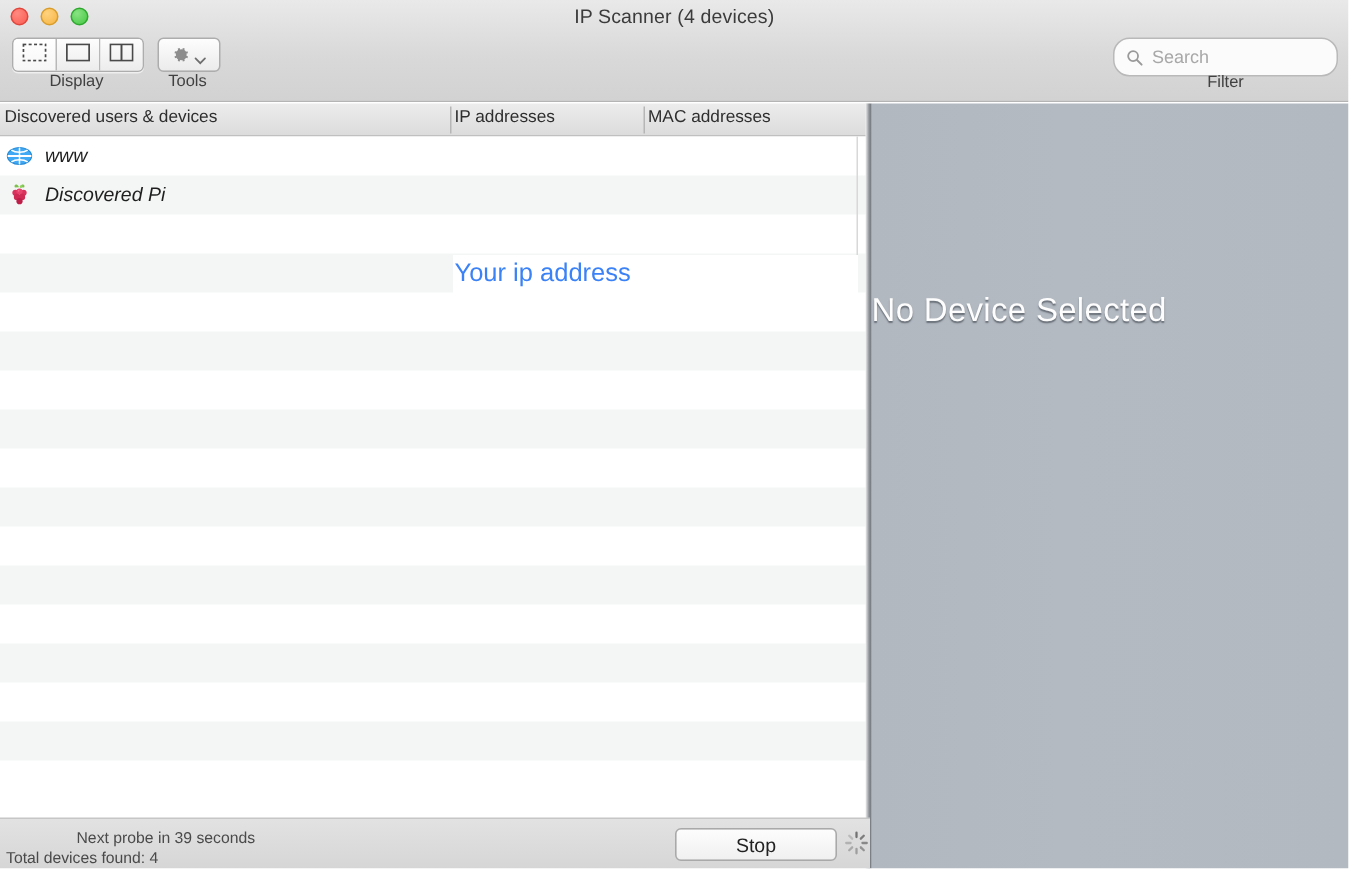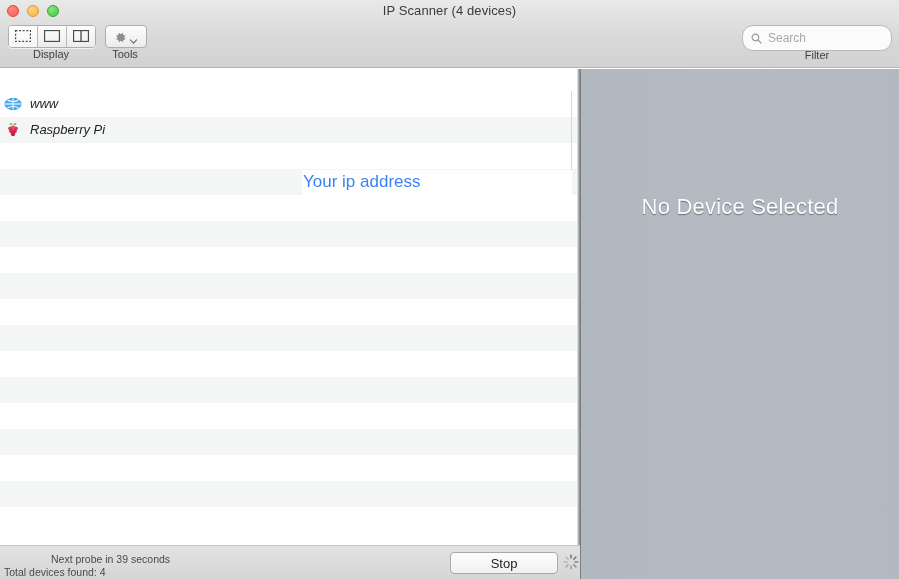--- a/index.html
+++ b/index.html
@@ -239,21 +239,21 @@
   .detail-divider {
     position: absolute;
     left: 577px; top: 69px;
     width: 4px; height: 510px;
     background: linear-gradient(to right, #efefef, #8d9298 60%, #6f747b 100%);
   }
   .detail-text {
     position: absolute;
     left: 0; top: 125px;
     width: 318px;
-    text-align: center;
+    text-align: left;
     font-size: 22px;
     color: #fdfdfd;
     text-shadow: 0 1px 1px rgba(90,96,104,0.85);
     letter-spacing: 0.2px;
   }
 
   
   .statusbar {
     position: absolute;
     left: 0; top: 545px;
@@ -353,20 +353,27 @@
         <svg width="11" height="11" viewBox="0 0 12 12">
           <circle cx="4.8" cy="4.8" r="3.6" fill="none" stroke="#9a9a9a" stroke-width="1.3"></circle>
           <line x1="7.6" y1="7.6" x2="11" y2="11" stroke="#9a9a9a" stroke-width="1.4" stroke-linecap="round"></line>
         </svg>
       </span>
       <input class="search-input" type="text" placeholder="Search" style="">
     </div>
     <div class="toolbar-label label-filter">Filter</div>
   </div>
 
+  <div class="col-header">
+    <div class="ch ch-name">Discovered users &amp; devices</div>
+    <div class="col-sep s1"></div>
+    <div class="ch ch-ip">IP addresses</div>
+    <div class="col-sep s2"></div>
+    <div class="ch ch-mac">MAC addresses</div>
+  </div>
 
   <div class="table">
 
     <div class="row">
       <div class="icon-cell">
         <svg width="18" height="18" viewBox="0 0 20 20">
           <ellipse cx="10" cy="10" rx="9" ry="6.3" fill="#3fa9f5"></ellipse>
           <ellipse cx="10" cy="10" rx="9" ry="6.3" fill="none" stroke="#2288d4" stroke-width="0.8"></ellipse>
           <path d="M1.2 10h17.6" stroke="#ffffff" stroke-width="1.3"></path>
           <path d="M4 5.6c3 2.2 9 2.2 12 0" fill="none" stroke="#ffffff" stroke-width="1.2"></path>
@@ -389,21 +396,21 @@
           <path d="M10 4.1c.4-1 1.3-1.7 2.2-1.6.4 1-.4 2-1.3 2.3z" fill="#8fd15c"></path>
           <circle cx="7" cy="8.4" r="2.3" fill="#d9325c"></circle>
           <circle cx="13" cy="8.4" r="2.3" fill="#d9325c"></circle>
           <circle cx="10" cy="7.4" r="2.3" fill="#e8436c"></circle>
           <circle cx="8.2" cy="11.4" r="2.4" fill="#cf2a54"></circle>
           <circle cx="11.8" cy="11.4" r="2.4" fill="#cf2a54"></circle>
           <circle cx="10" cy="14.6" r="2.3" fill="#bd1f48"></circle>
           <circle cx="9.4" cy="6.9" r="0.6" fill="#ff7f9c" opacity="0.75"></circle>
         </svg>
       </div>
-      <div class="name-cell">Raspberry Pi</div>
+      <div class="name-cell">Discovered Pi</div>
       <div class="ip-cell"></div>
       <div class="mac-cell"></div>
     </div>
 
     <div class="row"></div>
     <div class="row alt"></div>
     <div class="row"></div>
     <div class="row alt"></div>
     <div class="row"></div>
     <div class="row alt"></div>

